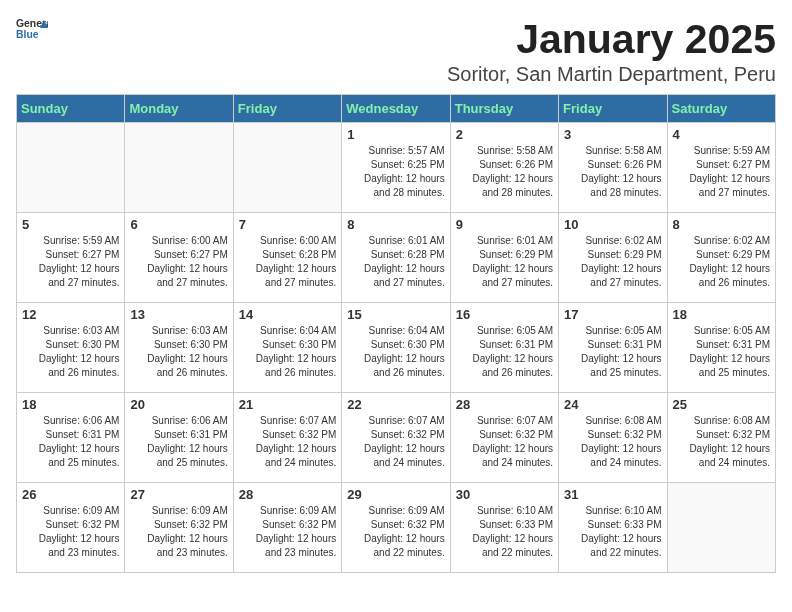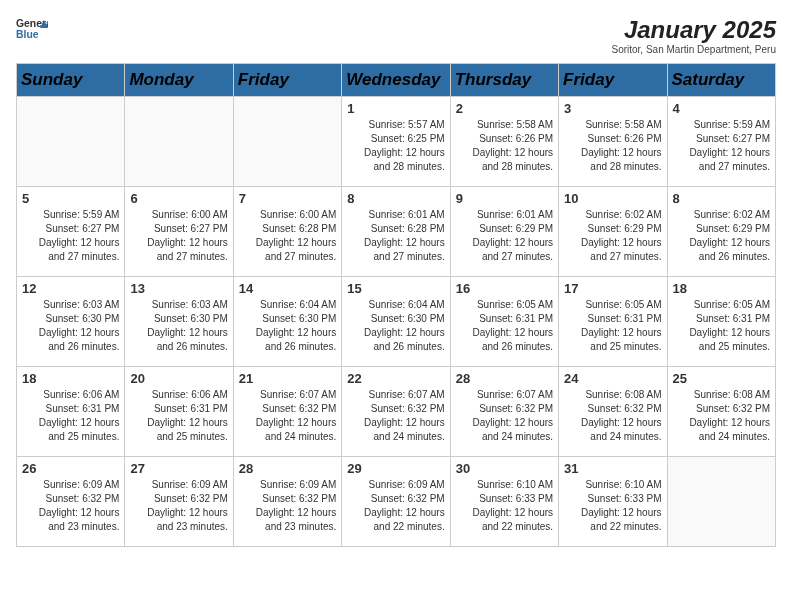--- a/index.html
+++ b/index.html
@@ -22,44 +22,42 @@
       gap: 4px;
     }
     .logo-icon {
       width: 32px;
       height: 28px;
     }
     .title-area {
       text-align: right;
     }
     .calendar-title {
-      font-size: 24px;
+      font-size: 41px;
       font-weight: bold;
       color: #222;
-      font-style: italic;
     }
     .calendar-subtitle {
-      font-size: 10px;
+      font-size: 20px;
       color: #444;
       text-align: right;
     }
     .calendar {
       width: 100%;
       border-collapse: collapse;
       border: 1px solid #ccc;
     }
     .calendar th {
       background-color: #2e6da4;
-      color: #000000;
-      font-size: 17px;
+      color: #86efac;
+      font-size: 13px;
       font-weight: bold;
       padding: 6px 4px;
       text-align: left;
       border: 1px solid #ccc;
-      font-style: italic;
     }
     .calendar td {
       border: 1px solid #ccc;
       vertical-align: top;
       padding: 4px 5px;
       width: 107px;
       height: 90px;
       font-size: 10.5px;
       color: #333;
       background: #fff;

